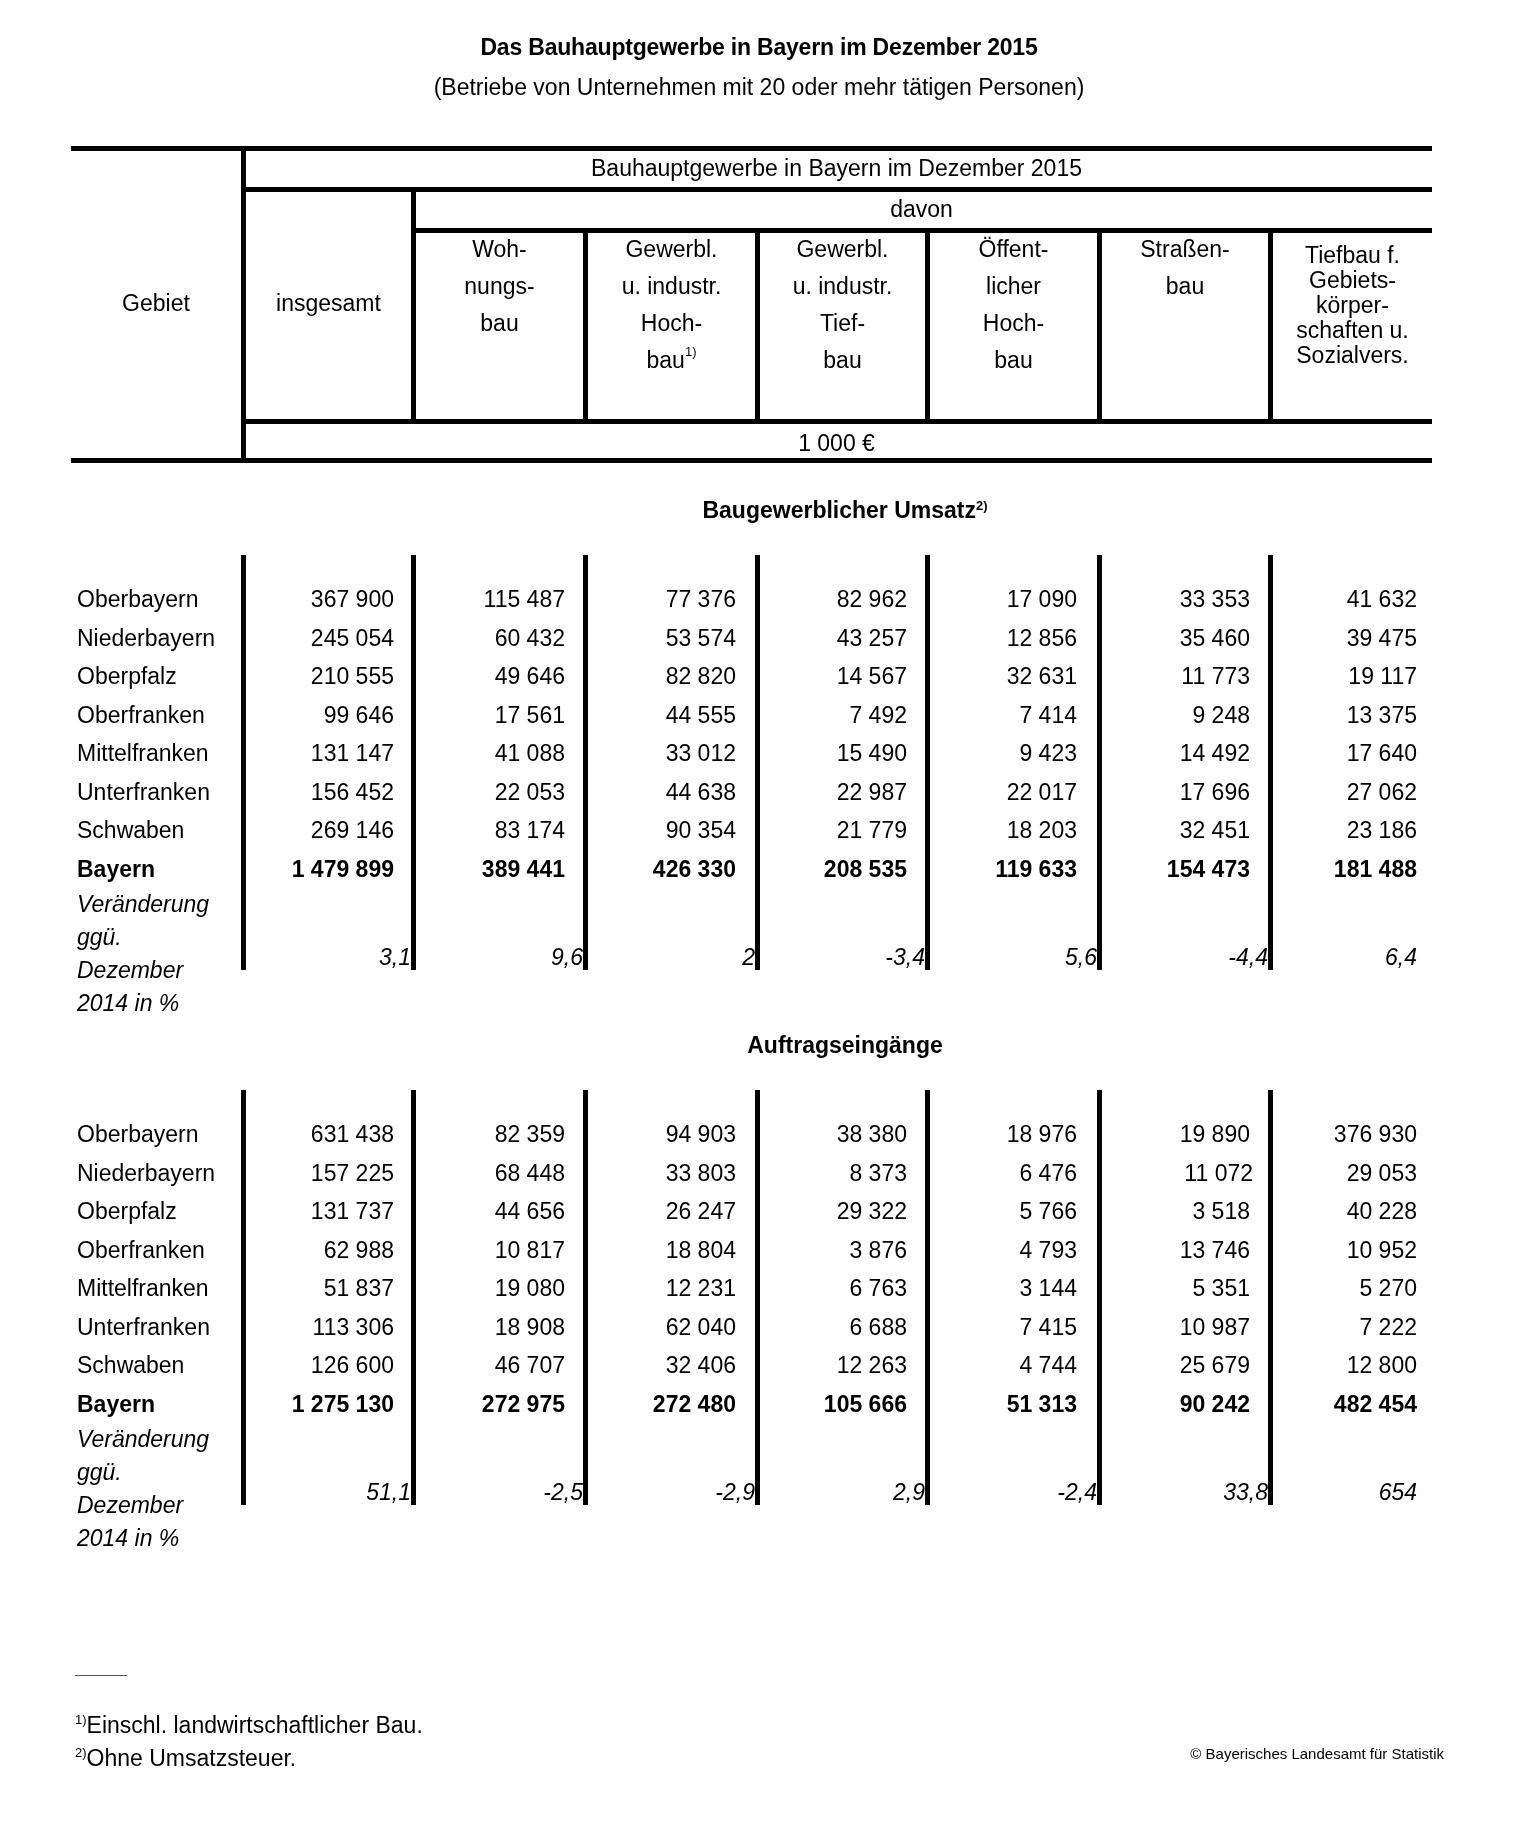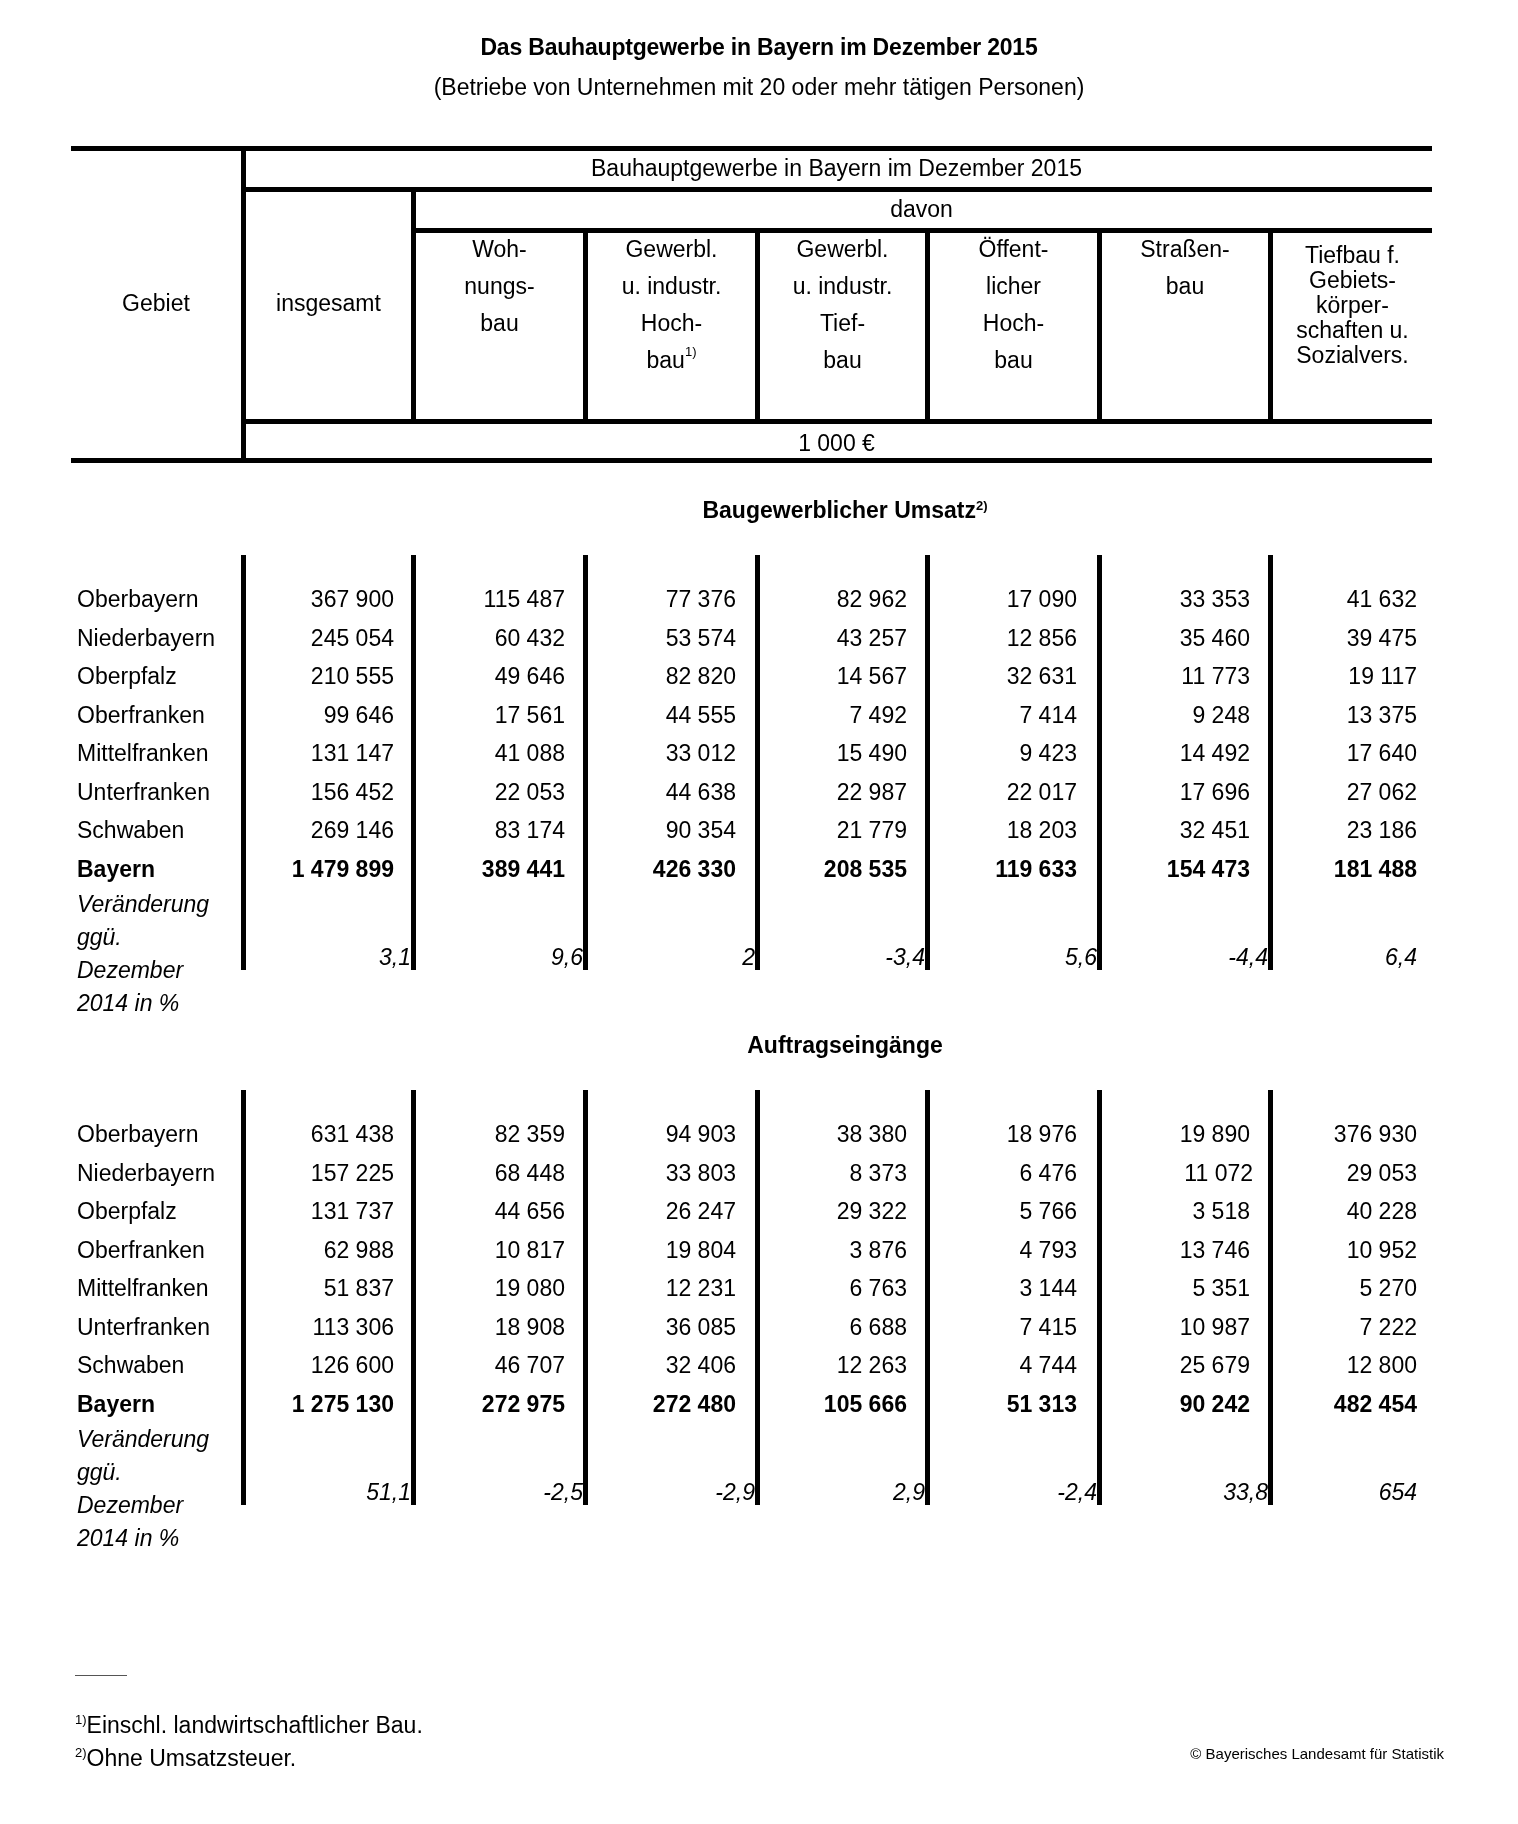--- a/index.html
+++ b/index.html
@@ -241,41 +241,41 @@
         <div class="cell" style="top:1198px;right:782px;">26 247</div>
         <div class="cell" style="top:1198px;right:611px;">29 322</div>
         <div class="cell" style="top:1198px;right:441px;">5 766</div>
         <div class="cell" style="top:1198px;right:268px;">3 518</div>
         <div class="cell" style="top:1198px;right:101px;">40 228</div>
       </div>
       <div>
         <div class="row-label" style="top:1236.5px;">Oberfranken</div>
         <div class="cell" style="top:1236.5px;right:1124px;">62 988</div>
         <div class="cell" style="top:1236.5px;right:953px;">10 817</div>
-        <div class="cell" style="top:1236.5px;right:782px;">19 804</div>
+        <div class="cell" style="top:1236.5px;right:782px;">18 804</div>
         <div class="cell" style="top:1236.5px;right:611px;">3 876</div>
         <div class="cell" style="top:1236.5px;right:441px;">4 793</div>
         <div class="cell" style="top:1236.5px;right:268px;">13 746</div>
         <div class="cell" style="top:1236.5px;right:101px;">10 952</div>
       </div>
       <div>
         <div class="row-label" style="top:1275px;">Mittelfranken</div>
         <div class="cell" style="top:1275px;right:1124px;">51 837</div>
         <div class="cell" style="top:1275px;right:953px;">19 080</div>
         <div class="cell" style="top:1275px;right:782px;">12 231</div>
         <div class="cell" style="top:1275px;right:611px;">6 763</div>
         <div class="cell" style="top:1275px;right:441px;">3 144</div>
         <div class="cell" style="top:1275px;right:268px;">5 351</div>
         <div class="cell" style="top:1275px;right:101px;">5 270</div>
       </div>
       <div>
         <div class="row-label" style="top:1313.5px;">Unterfranken</div>
         <div class="cell" style="top:1313.5px;right:1124px;">113 306</div>
         <div class="cell" style="top:1313.5px;right:953px;">18 908</div>
-        <div class="cell" style="top:1313.5px;right:782px;">36 085</div>
+        <div class="cell" style="top:1313.5px;right:782px;">62 040</div>
         <div class="cell" style="top:1313.5px;right:611px;">6 688</div>
         <div class="cell" style="top:1313.5px;right:441px;">7 415</div>
         <div class="cell" style="top:1313.5px;right:268px;">10 987</div>
         <div class="cell" style="top:1313.5px;right:101px;">7 222</div>
       </div>
       <div>
         <div class="row-label" style="top:1352px;">Schwaben</div>
         <div class="cell" style="top:1352px;right:1124px;">126 600</div>
         <div class="cell" style="top:1352px;right:953px;">46 707</div>
         <div class="cell" style="top:1352px;right:782px;">32 406</div>

